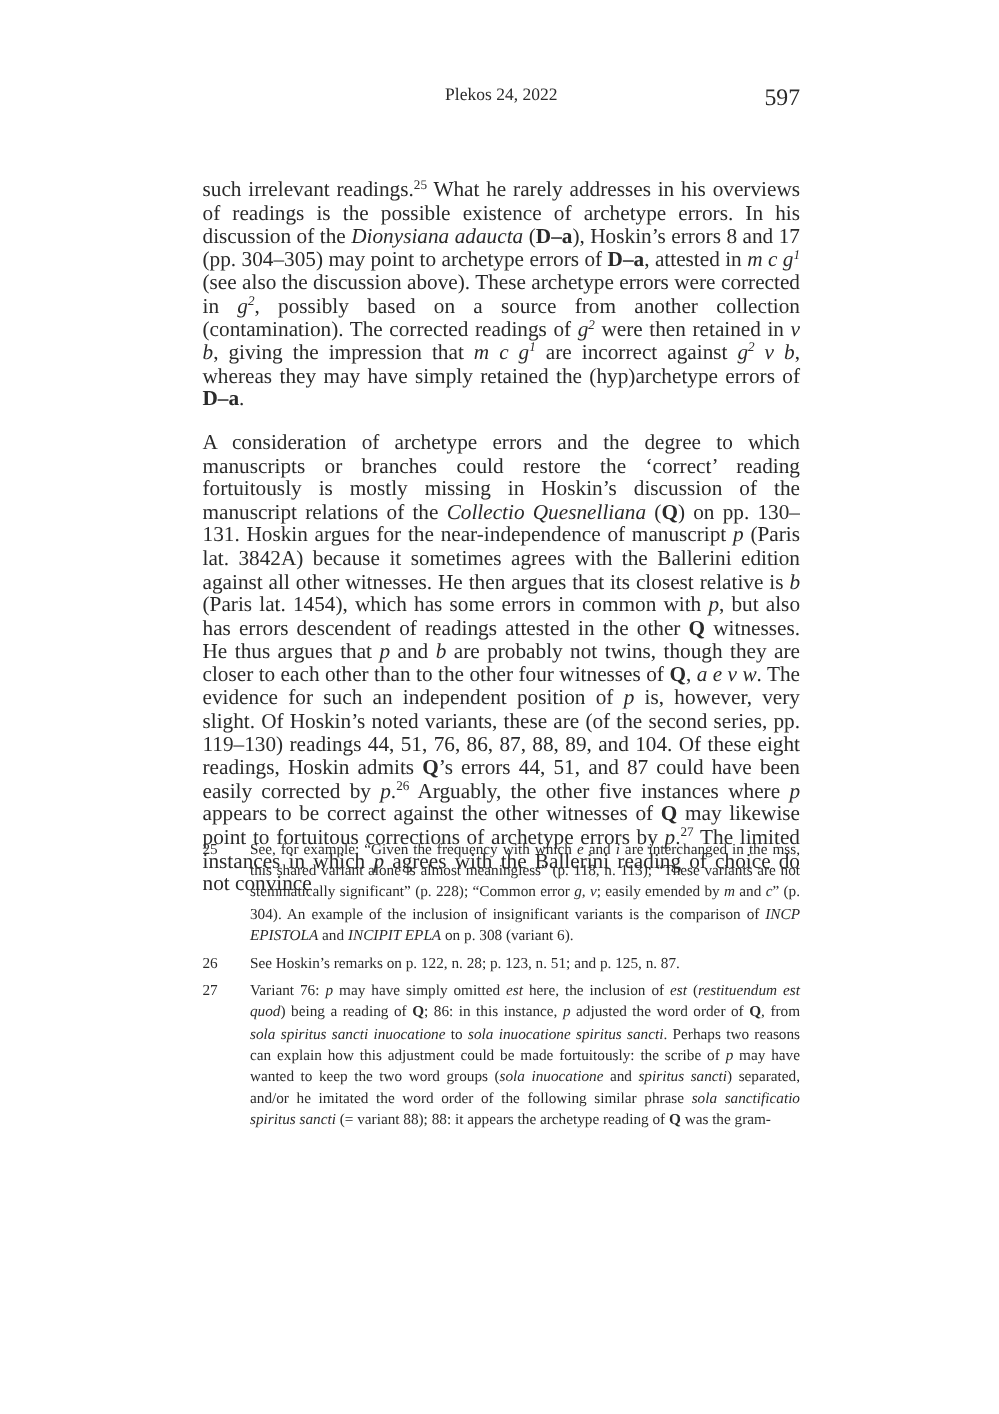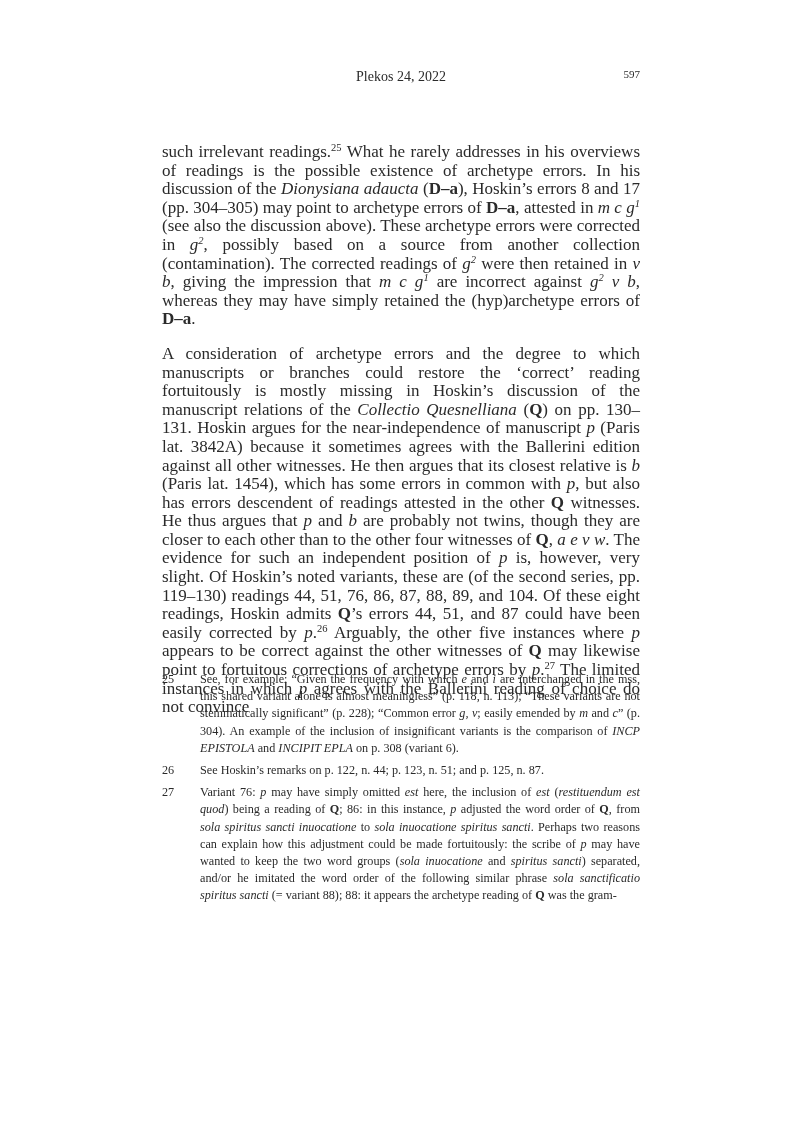--- a/index.html
+++ b/index.html
@@ -27,21 +27,21 @@
     position: absolute;
     left: 0;
     right: 0;
     text-align: center;
     font-size: 14px;
   }
   .pagenum {
     position: absolute;
     right: 0;
     top: -1px;
-    font-size: 11px;
+    font-size: 19px;
   }
   .content {
     position: absolute;
     top: 143px;
     left: 162px;
     width: 478px;
   }
   .para {
     margin: 0;
     text-align: justify;
@@ -96,21 +96,21 @@
     <p class="para">A consideration of archetype errors and the degree to which manuscripts or branches could restore the ‘correct’ reading fortuitously is mostly missing in Hoskin’s discussion of the manuscript relations of the <span class="run-i">Collectio Quesnelliana</span> (<span class="run-b">Q</span>) on pp. 130–131. Hoskin argues for the near-independence of manuscript <span class="run-i">p</span> (Paris lat. 3842A) because it sometimes agrees with the Ballerini edition against all other witnesses. He then argues that its closest relative is <span class="run-i">b</span> (Paris lat. 1454), which has some errors in common with <span class="run-i">p</span>, but also has errors descendent of readings attested in the other <span class="run-b">Q</span> witnesses. He thus argues that <span class="run-i">p</span> and <span class="run-i">b</span> are probably not twins, though they are closer to each other than to the other four witnesses of <span class="run-b">Q</span>, <span class="run-i">a e v w</span>. The evidence for such an independent position of <span class="run-i">p</span> is, however, very slight. Of Hoskin’s noted variants, these are (of the second series, pp. 119–130) readings 44, 51, 76, 86, 87, 88, 89, and 104. Of these eight readings, Hoskin admits <span class="run-b">Q</span>’s errors 44, 51, and 87 could have been easily corrected by <span class="run-i">p</span>.<span class="run-sup">26</span> Arguably, the other five instances where <span class="run-i">p</span> appears to be correct against the other witnesses of <span class="run-b">Q</span> may likewise point to fortuitous corrections of archetype errors by <span class="run-i">p</span>.<span class="run-sup">27</span> The limited instances in which <span class="run-i">p</span> agrees with the Ballerini reading of choice do not convince</p>
   </div>
 
   <div class="footnotes">
     <div class="footnote">
       <span class="fn-num">25</span>
       <p class="fn-text">See, for example: “Given the frequency with which <span class="run-i">e</span> and <span class="run-i">i</span> are interchanged in the mss, this shared variant alone is almost meaningless” (p. 118, n. 113); “These variants are not stemmatically significant” (p. 228); “Common error <span class="run-i">g, v</span>; easily emended by <span class="run-i">m</span> and <span class="run-i">c</span>” (p. 304). An example of the inclusion of insignificant variants is the comparison of <span class="run-i">INCP EPISTOLA</span> and <span class="run-i">INCIPIT EPLA</span> on p. 308 (variant 6).</p>
     </div>
     <div class="footnote">
       <span class="fn-num">26</span>
-      <p class="fn-text">See Hoskin’s remarks on p. 122, n. 44; p. 123, n. 51; and p. 125, n. 87.</p>
+      <p class="fn-text">See Hoskin’s remarks on p. 122, n. 28; p. 123, n. 51; and p. 125, n. 87.</p>
     </div>
     <div class="footnote">
       <span class="fn-num">27</span>
       <p class="fn-text">Variant 76: <span class="run-i">p</span> may have simply omitted <span class="run-i">est</span> here, the inclusion of <span class="run-i">est</span> (<span class="run-i">restituendum est quod</span>) being a reading of <span class="run-b">Q</span>; 86: in this instance, <span class="run-i">p</span> adjusted the word order of <span class="run-b">Q</span>, from <span class="run-i">sola spiritus sancti inuocatione</span> to <span class="run-i">sola inuocatione spiritus sancti</span>. Perhaps two reasons can explain how this adjustment could be made fortuitously: the scribe of <span class="run-i">p</span> may have wanted to keep the two word groups (<span class="run-i">sola inuocatione</span> and <span class="run-i">spiritus sancti</span>) separated, and/or he imitated the word order of the following similar phrase <span class="run-i">sola sanctificatio spiritus sancti</span> (= variant 88); 88: it appears the archetype reading of <span class="run-b">Q</span> was the gram-</p>
     </div>
   </div>
 
 </div>
 
 </body></html>

